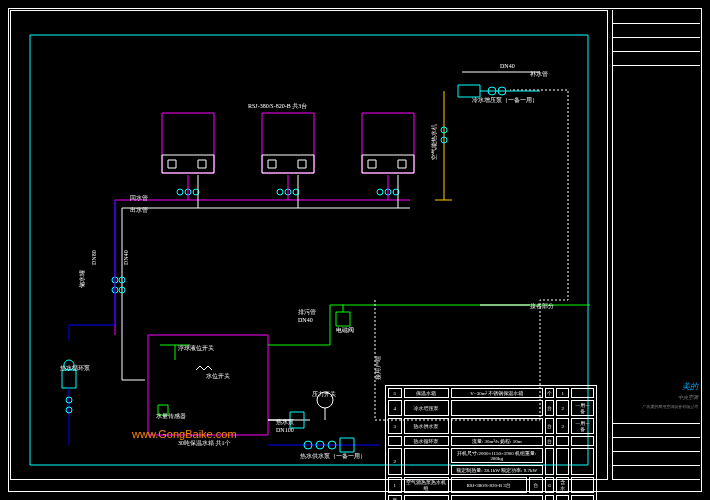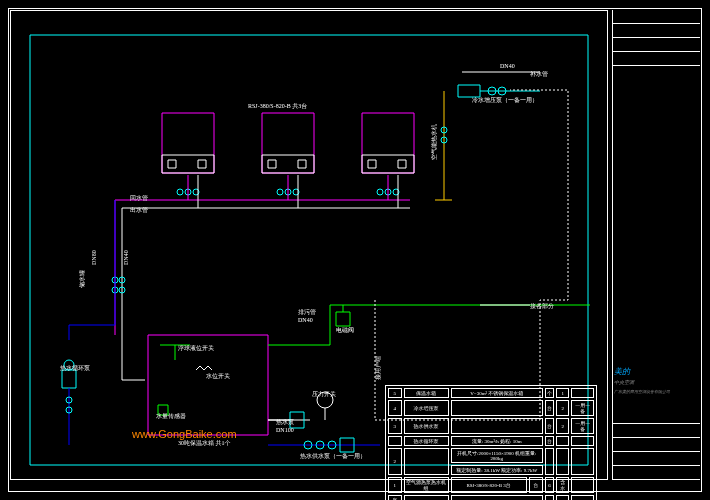--- a/index.html
+++ b/index.html
@@ -1,21 +1,21 @@
 <!DOCTYPE html>
 <html><head>
 <meta charset="utf-8">
 <style>
 *{margin:0;padding:0;box-sizing:border-box}
 body{background:#000;font-family:"SimSun",serif;font-size:7px;color:#fff;width:710px;height:500px;position:relative;overflow:hidden}
 .frame{position:absolute;left:8px;top:8px;width:694px;height:484px;border:1px solid #fff}
 .drawing-area{position:absolute;left:10px;top:10px;width:598px;height:470px;border:1px solid #fff}
 .title-block{position:absolute;right:10px;top:10px;width:88px;height:470px;border-left:1px solid #fff}
 .tb-row{border-bottom:1px solid #fff;padding:2px;font-size:5px;color:#888;height:14px}
-.tb-logo{position:absolute;right:2px;top:356px;width:84px;height:28px;color:#0af;font-size:8px;text-align:left;font-style:italic}
+.tb-logo{position:absolute;right:2px;top:371px;width:84px;height:28px;color:#0af;font-size:8px;text-align:right;font-style:italic}
 .tb-sub{font-size:5px;color:#888}
 line,rect,path,polyline,circle{vector-effect:non-scaling-stroke}
 svg{position:absolute;left:0;top:0}
 text{font-size:6px;font-family:"SimSun",serif}
 .cyan{stroke:#0ff;fill:none}
 .magenta{stroke:#f0f;fill:none}
 .white{stroke:#fff;fill:none}
 .green{stroke:#0f0;fill:none}
 .yellow{stroke:#fc0;fill:none}
 .blue{stroke:#00f;fill:none}

